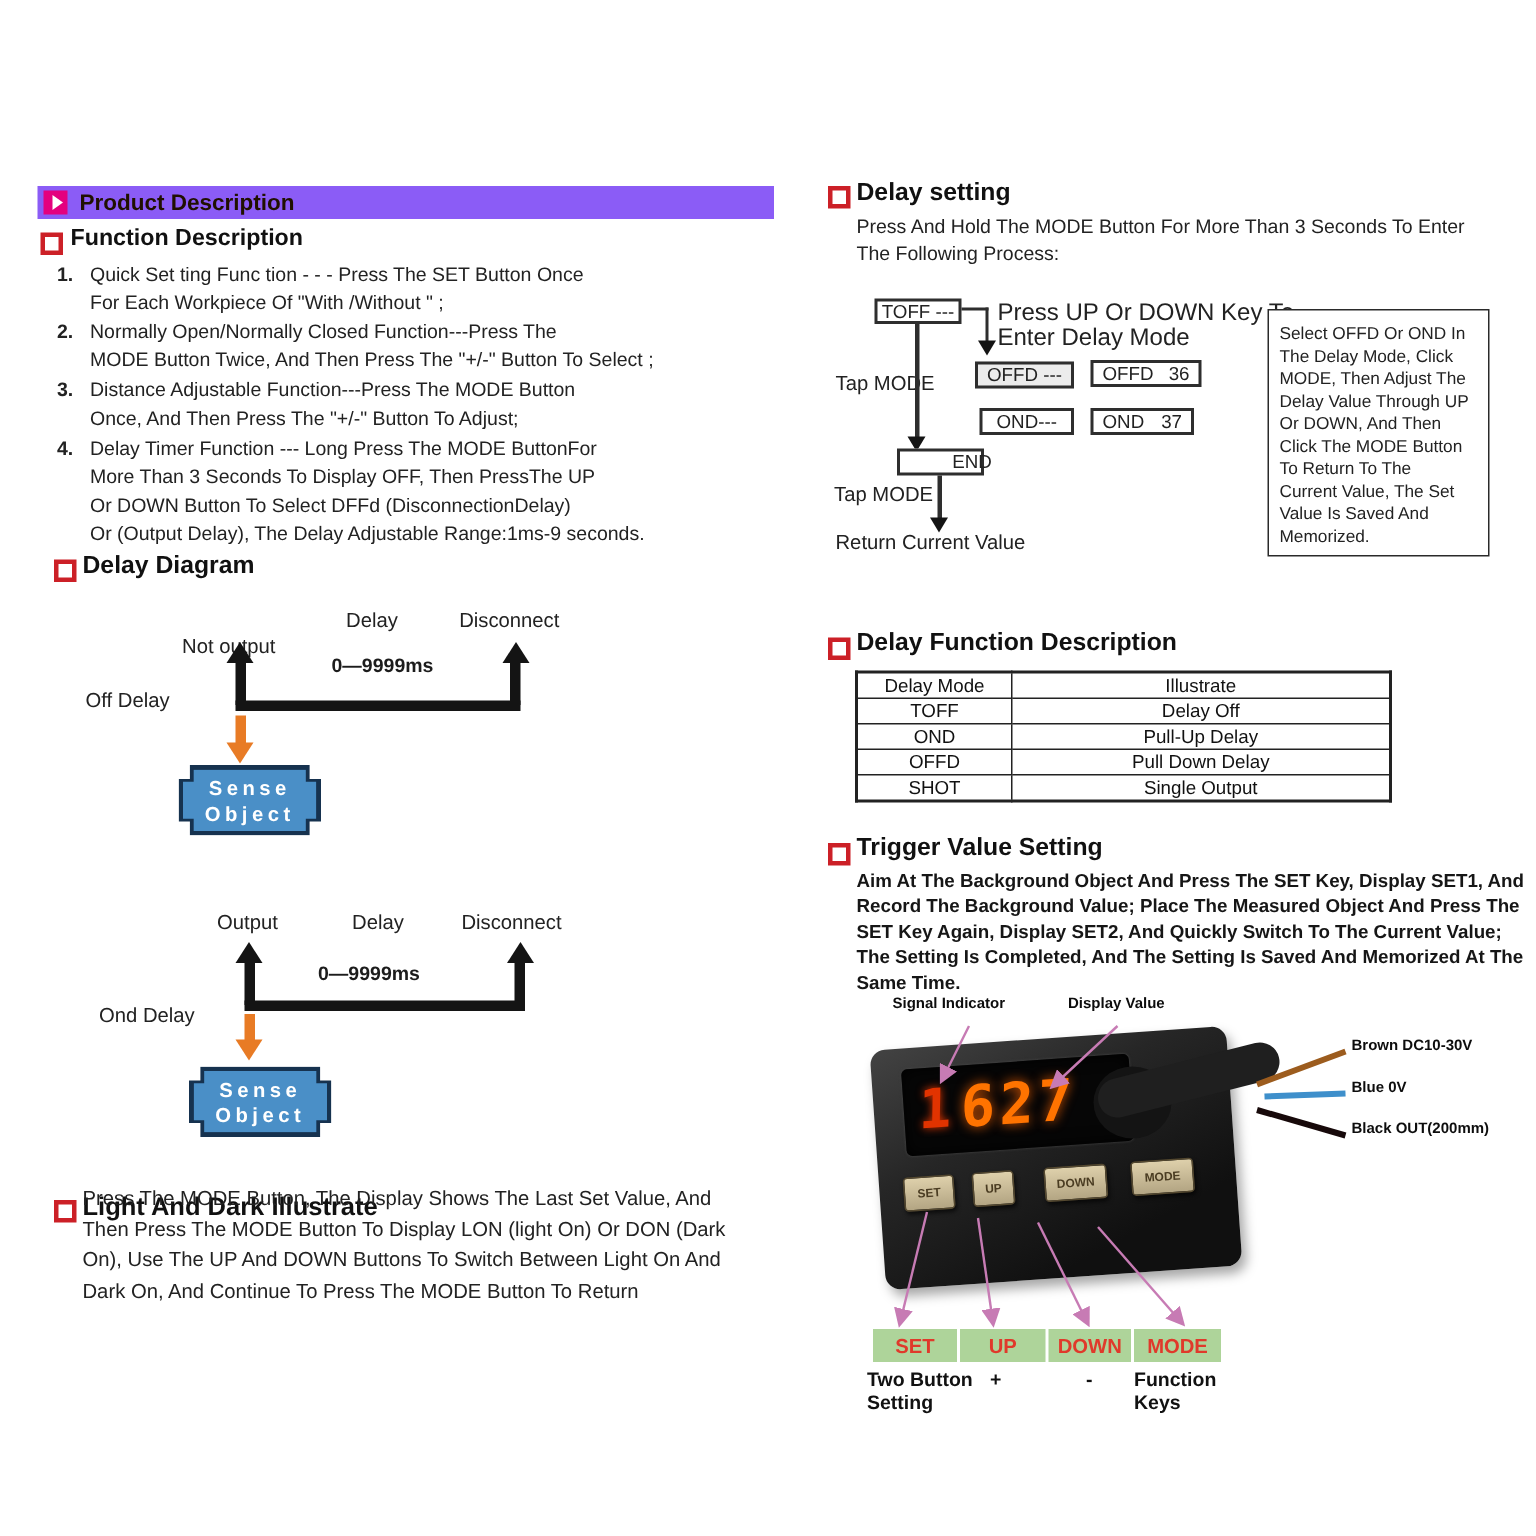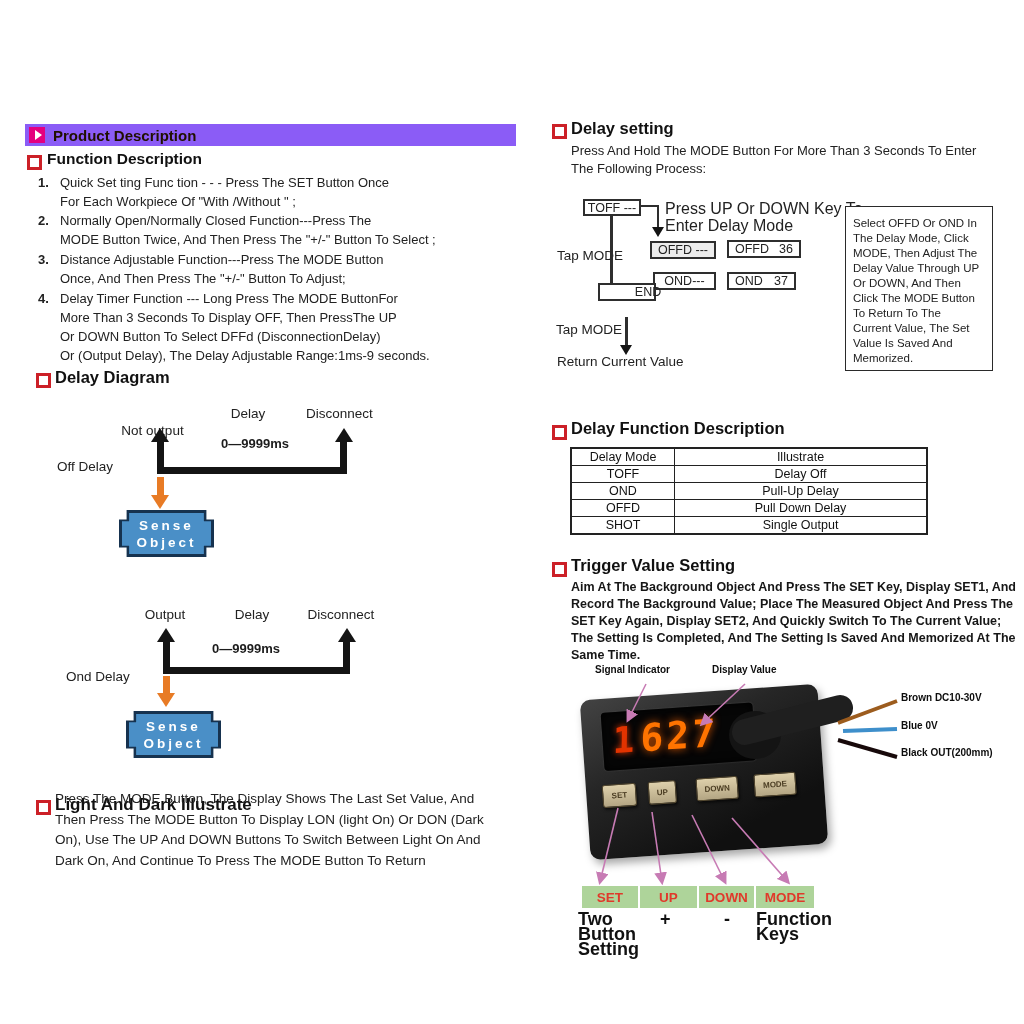--- a/index.html
+++ b/index.html
@@ -41,21 +41,21 @@
   table.dft td{border:1.5px solid #222;font-size:12.5px;color:#111;text-align:center;height:16px;padding:0;}
   
   #device{background:linear-gradient(155deg,#434343 0%,#262626 35%,#101010 78%);border-radius:10px;transform:rotate(-4deg);box-shadow:3px 5px 8px rgba(0,0,0,0.35);}
   #device .disp{position:absolute;left:20px;top:14px;width:152px;height:58px;background:#060606;border-radius:4px;box-shadow:inset 0 0 10px #000,0 0 2px #4a4a4a;}
   #device .sig{position:absolute;left:10px;top:8px;font-family:"DejaVu Sans Mono",monospace;font-weight:bold;font-size:36px;color:#E23300;text-shadow:0 0 6px rgba(255,60,0,.9);transform:skewX(-5deg);}
   #device .dig{position:absolute;left:38px;top:6px;font-family:"DejaVu Sans Mono",monospace;font-weight:bold;font-size:38px;letter-spacing:3px;color:#FF7300;text-shadow:0 0 8px rgba(255,100,0,.85);transform:skewX(-5deg);}
   .devbtn{position:absolute;top:86px;height:23px;background:linear-gradient(#ded0ab,#b3a583);border:1px solid #54482f;border-radius:3px;color:#4a3c22;font-size:8px;font-weight:bold;display:flex;align-items:center;justify-content:center;box-shadow:1px 2px 3px rgba(0,0,0,.65);box-sizing:border-box;}
   
   .keybar{display:flex;gap:2px;}
   .keycell{background:#AED49A;color:#E0392B;font-weight:bold;font-size:13.5px;display:flex;align-items:center;justify-content:center;height:22px;}
-  .cap{font-size:18px;font-weight:bold;color:#111;line-height:15px;}
+  .cap{font-size:13px;font-weight:bold;color:#111;line-height:15px;}
   .wlabel{font-size:10px;font-weight:bold;color:#0d0d0d;}
   svg.overlay{pointer-events:none;}
 </style>
 </head>
 <body>
 
 <div id="canvas">
 
   <div class="abs titlebar" style="left:25px;top:124px;width:487px;height:22px;">
     <span class="magenta-sq">
@@ -151,21 +151,21 @@
   <div class="abs flowbox gray" style="left:650px;top:241px;width:66px;height:18px;">OFFD ---</div>
   <div class="abs flowbox kv" style="left:727px;top:240px;width:74px;height:18px;">
     <span>OFFD</span>
     <span>36</span>
   </div>
   <div class="abs flowbox" style="left:653px;top:272px;width:63px;height:18px;">OND---</div>
   <div class="abs flowbox kv" style="left:727px;top:272px;width:69px;height:18px;">
     <span>OND</span>
     <span>37</span>
   </div>
-  <div class="abs flowbox" style="left:598px;top:283px;width:58px;height:18px;padding-left:42px;">END</div>
+  <div class="abs flowbox" style="left:598px;top:299px;width:58px;height:18px;padding-left:42px;">END</div>
   <div class="abs body135" style="left:556px;top:320px;">Tap MODE</div>
   <div class="abs fline" style="left:625px;top:317px;width:2.5px;height:30px;"></div>
   <div class="abs tri-down sm" style="left:620px;top:345px;"></div>
   <div class="abs body135" style="left:557px;top:352px;">Return Current Value</div>
   <div class="abs notebox ml" style="left:845px;top:206px;width:148px;height:165px;">Select OFFD Or OND In
 The Delay Mode, Click
 MODE, Then Adjust The
 Delay Value Through UP
 Or DOWN, And Then
 Click The MODE Button

